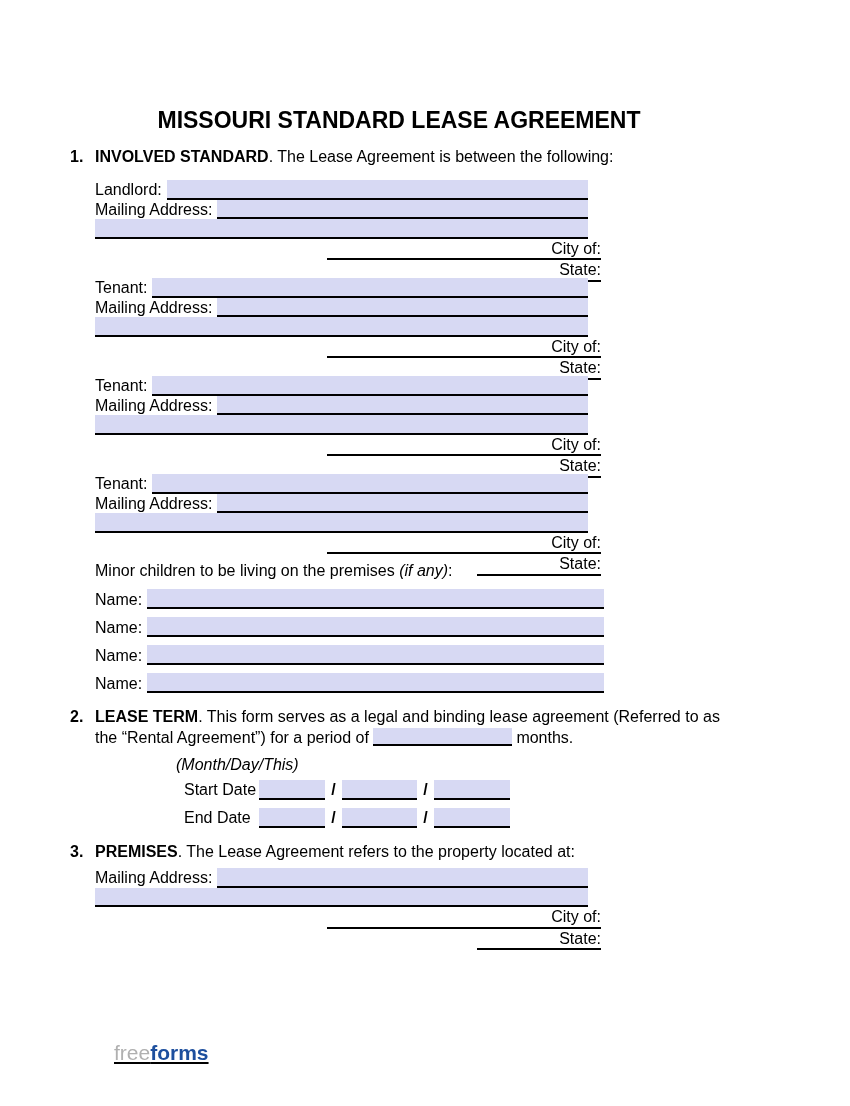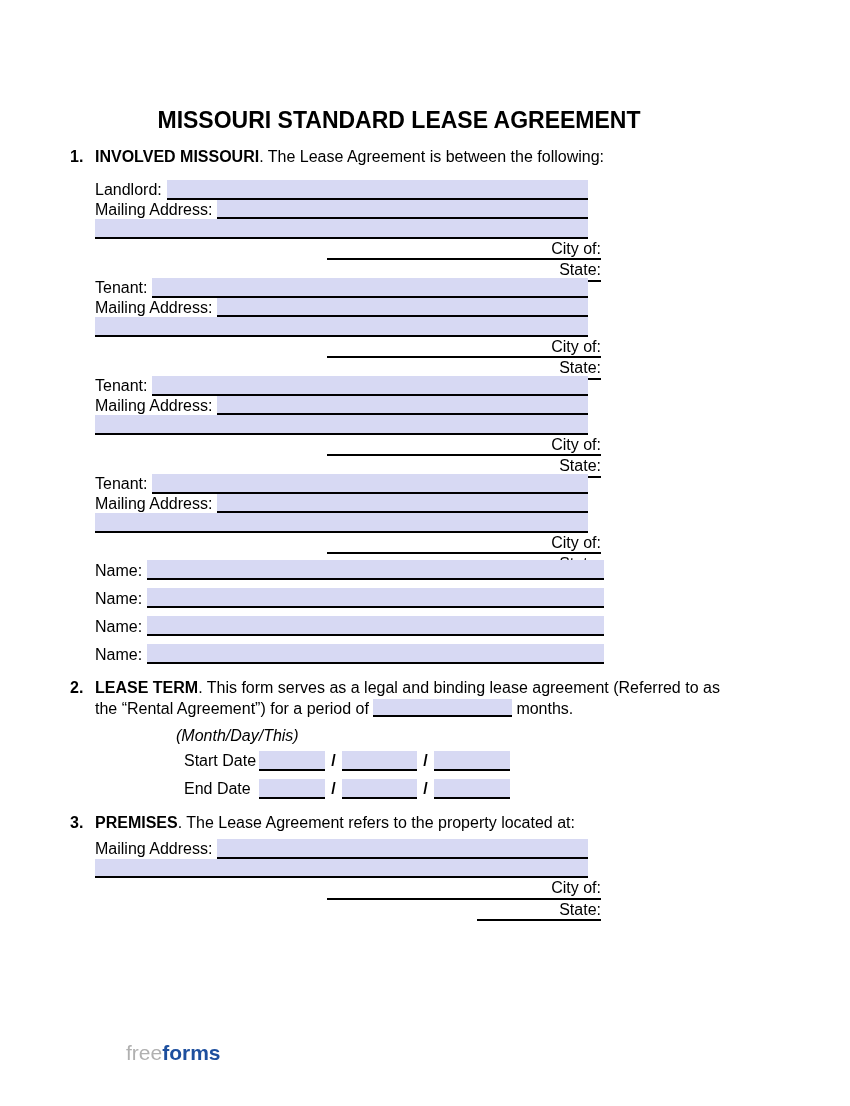--- a/index.html
+++ b/index.html
@@ -54,36 +54,36 @@
   .date-label{width:75px;line-height:20px;white-space:nowrap;}
   .date-field{
     display:block;height:20px;background:var(--field-bg);
     border-bottom:2px solid var(--underline);box-sizing:border-box;
   }
   .df-1{width:66px;}
   .df-2{width:75px;margin-left:0;}
   .df-3{width:76px;}
   .slash{width:17px;text-align:center;line-height:20px;font-weight:bold;}
   .premises-block{margin-top:6px;}
-  .footer{position:absolute;left:126px;top:1042px;font-size:21px;line-height:22px;}
+  .footer{position:absolute;left:114px;top:1042px;font-size:21px;line-height:22px;text-decoration:underline;}
   .footer .free{color:var(--brand-gray);}
   .footer .forms{color:var(--brand-blue);font-weight:bold;}
 </style>
 </head>
 <body>
 
 <div class="page">
 
   <h1 class="doc-title">MISSOURI STANDARD LEASE AGREEMENT</h1>
 
 
   <div class="item">
     <span class="num">1.</span>
     <div class="body">
-      <span><b>INVOLVED MISSOURI</b><span>. The Lease Agreement is between the following:</span></span>
+      <span><b>INVOLVED STANDARD</b><span>. The Lease Agreement is between the following:</span></span>
 
       
       <div class="party-block first">
         <div class="field-row">
           <span class="label">Landlord:</span>
           <span class="field grow"></span>
         </div>
         <div class="field-row">
           <span class="label">Mailing Address:</span>
           <span class="field grow"></span>
@@ -156,20 +156,23 @@
         </div>
         <div class="field-row city-row">
           <span class="label">City of:</span>
           <span class="field city-field"></span>
           <span class="label state-label">State:</span>
           <span class="field state-field"></span>
         </div>
       </div>
 
       
+      <div class="minor-line">
+        <span>Minor children to be living on the premises </span><span class="italic">(if any)</span><span>:</span>
+      </div>
 
       <div class="names">
         <div class="field-row name-row">
           <span class="label">Name:</span>
           <span class="field grow"></span>
         </div>
         <div class="field-row name-row">
           <span class="label">Name:</span>
           <span class="field grow"></span>
         </div>

